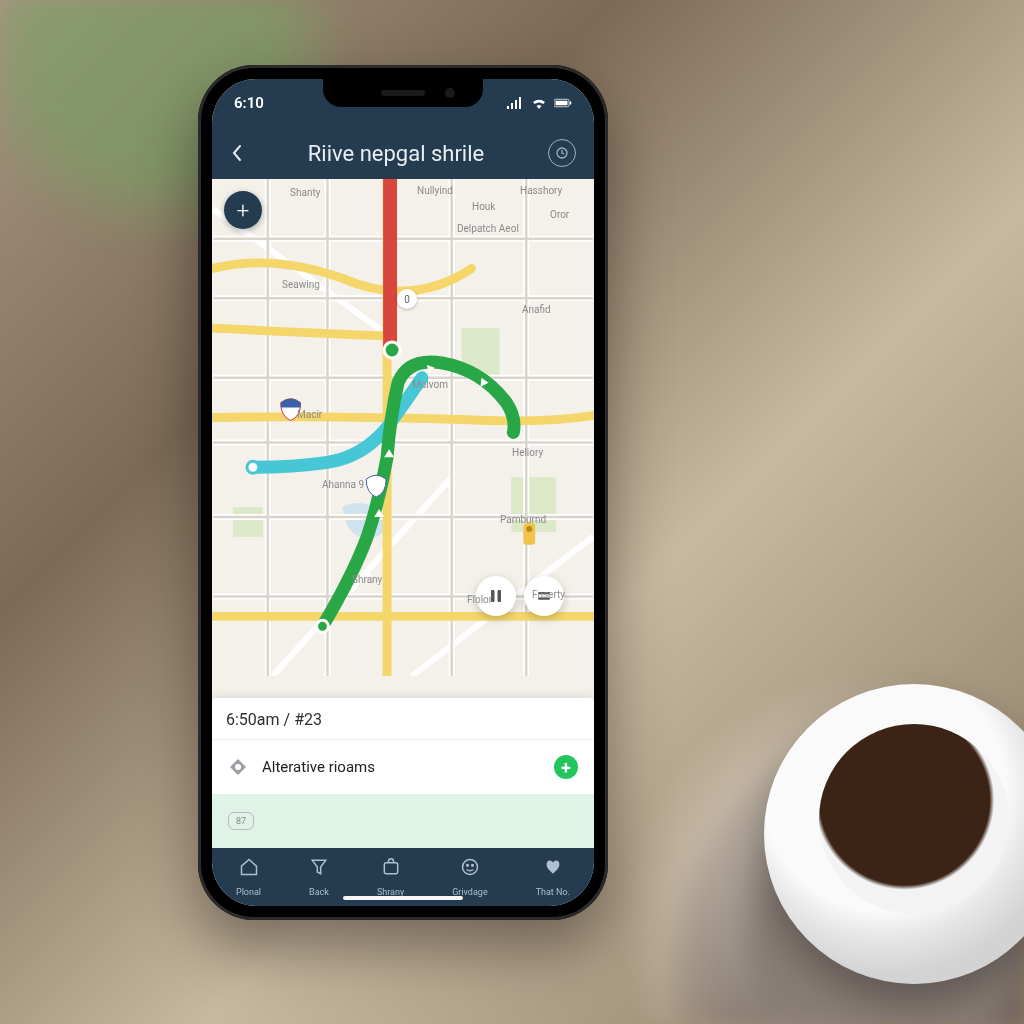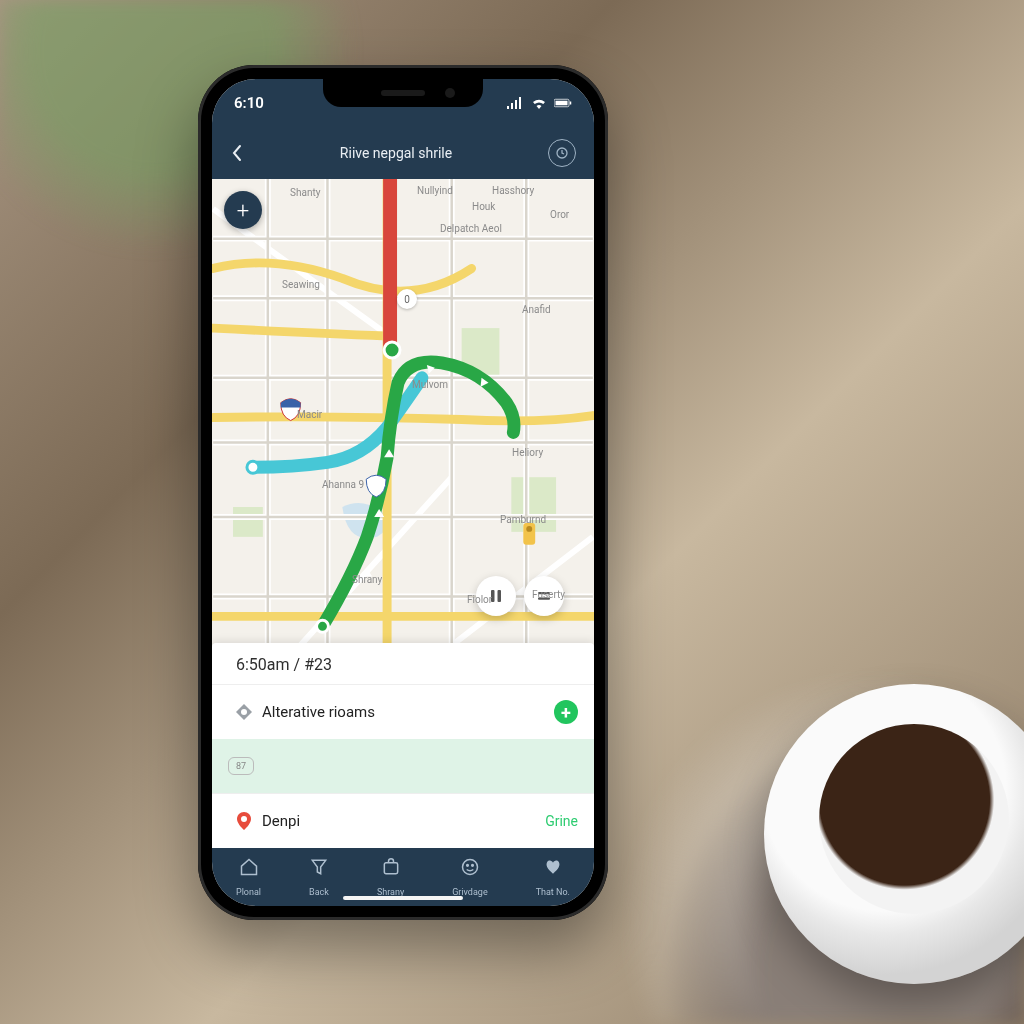--- a/index.html
+++ b/index.html
@@ -20,45 +20,45 @@
 .notch::after{content:"";position:absolute;right:28px;top:9px;width:10px;height:10px;border-radius:50%;background:#1a1a1a;}
 .notch::before{content:"";position:absolute;left:50%;top:11px;transform:translateX(-50%);width:44px;height:6px;border-radius:3px;background:#1a1a1a;}
 
 
 .statusbar{position:absolute;top:0;left:0;right:0;height:48px;background:#243b50;color:#fff;display:flex;align-items:center;justify-content:space-between;padding:0 22px;z-index:15;font-size:15px;font-weight:600;}
 .statusbar .right{display:flex;align-items:center;gap:6px;}
 .statusbar svg{width:18px;height:12px;fill:#fff;}
 
 
 .header{position:absolute;top:48px;left:0;right:0;height:52px;background:#243b50;color:#e9eef3;display:flex;align-items:center;justify-content:space-between;padding:0 18px;z-index:14;}
-.header .title{font-size:14px;font-weight:400;}
+.header .title{font-size:22px;font-weight:400;}
 .header .iconbtn{display:flex;align-items:center;justify-content:center;}
 .header .ring{width:28px;height:28px;border:1.5px solid #9fb3c4;border-radius:50%;display:flex;align-items:center;justify-content:center;color:#9fb3c4;font-size:14px;}
 
 
 .map{position:absolute;top:100px;left:0;right:0;bottom:230px;background:#f4f1eb;}
 .map svg.base{position:absolute;inset:0;width:100%;height:100%;}
 .map .place{position:absolute;font-size:10px;color:#8b8b8b;white-space:nowrap;}
 .map .pill{position:absolute;width:20px;height:20px;border-radius:50%;background:#fff;box-shadow:0 1px 3px rgba(0,0,0,.25);display:flex;align-items:center;justify-content:center;font-size:10px;color:#666;}
 
 .fab{position:absolute;width:38px;height:38px;border-radius:50%;background:#243b50;color:#fff;display:flex;align-items:center;justify-content:center;font-size:22px;font-weight:300;box-shadow:0 2px 6px rgba(0,0,0,.3);}
 .fab.plus{top:12px;left:12px;}
 
 .ctrl{position:absolute;width:40px;height:40px;border-radius:50%;background:#fff;box-shadow:0 3px 10px rgba(0,0,0,.2);display:flex;align-items:center;justify-content:center;color:#444;}
 .ctrl.a{right:78px;bottom:60px;}
 .ctrl.b{right:30px;bottom:60px;}
 
 
 .sheet{position:absolute;left:0;right:0;bottom:58px;background:#fff;z-index:12;border-top-left-radius:4px;border-top-right-radius:4px;box-shadow:0 -2px 8px rgba(0,0,0,.1);}
-.sheet .time{padding:12px 24px 10px;font-size:16px;color:#2f2f2f;font-weight:400;}
+.sheet .time{padding:12px 14px 10px;font-size:16px;color:#2f2f2f;font-weight:400;}
 .row{display:flex;align-items:center;padding:14px 16px;gap:8px;font-size:15px;}
 .row.alt{background:#fff;border-top:1px solid #eee;}
 .row.nomh{background:#dff3e7;}
 .row.denpi{background:#fff;border-top:1px solid #eee;}
-.row .lead{width:26px;height:26px;display:flex;align-items:center;justify-content:flex-end;}
+.row .lead{width:26px;height:26px;display:flex;align-items:center;justify-content:flex-start;}
 .row .lbl{flex:1;color:#222;}
 .row .trail{color:#2ecc71;font-size:14px;}
 .addcircle{width:24px;height:24px;border-radius:50%;background:#22c55e;color:#fff;display:flex;align-items:center;justify-content:center;font-size:18px;font-weight:700;}
 .badge{min-width:26px;height:18px;border:1px solid #bbb;border-radius:6px;font-size:9px;color:#888;display:flex;align-items:center;justify-content:center;padding:0 3px;}
 .pin svg{width:20px;height:20px;}
 
 
 .navbar{position:absolute;left:0;right:0;bottom:0;height:58px;background:#243b50;display:flex;align-items:center;justify-content:space-around;z-index:13;}
 .navitem{display:flex;flex-direction:column;align-items:center;gap:10px;color:#aebfcf;font-size:9px;}
 .navitem svg{width:20px;height:20px;stroke:#aebfcf;fill:none;stroke-width:1.8;}
@@ -188,23 +188,23 @@
       </div>
       <div class="ctrl b">
         <svg width="16" height="16" viewBox="0 0 16 16">
             <rect x="2" y="4" width="12" height="2.3" rx="1" fill="#555"></rect>
             <rect x="2" y="9.5" width="12" height="2.3" rx="1" fill="#555"></rect>
           </svg>
       </div>
 
       <span class="place" style="top:8px;left:78px">Shanty</span>
       <span class="place" style="top:6px;left:205px">Nullyind</span>
-      <span class="place" style="top:6px;left:280px">Hasshory</span>
+      <span class="place" style="top:6px;left:308px">Hasshory</span>
       <span class="place" style="top:22px;left:260px">Houk</span>
-      <span class="place" style="top:44px;left:228px">Delpatch Aeol</span>
+      <span class="place" style="top:44px;left:245px">Delpatch Aeol</span>
       <span class="place" style="top:30px;left:338px">Oror</span>
       <span class="place" style="top:100px;left:70px">Seawing</span>
       <span class="place" style="top:230px;left:85px">Macir</span>
       <span class="place" style="top:200px;left:200px">Mulvom</span>
       <span class="place" style="top:125px;left:310px">Anafid</span>
       <span class="place" style="top:300px;left:110px">Ahanna 9</span>
       <span class="place" style="top:268px;left:300px">Heliory</span>
       <span class="place" style="top:335px;left:288px">Pamburnd</span>
       <span class="place" style="top:395px;left:140px">Shrany</span>
       <span class="place" style="top:415px;left:255px">Fiolor</span>
@@ -224,30 +224,20 @@
         <div class="lbl">Alterative rioams</div>
         <div class="addcircle">+</div>
       </div>
 
       <div class="row nomh">
         <div class="lead">
           <div class="badge">87</div>
         </div>
       </div>
 
-      <div class="row denpi">
-        <div class="lead pin">
-          <svg viewBox="0 0 20 20">
-              <path d="M10 1 C6 1 3 4 3 8 c0 5 7 11 7 11 s7 -6 7 -11 C17 4 14 1 10 1z" fill="#e74c3c"></path>
-              <circle cx="10" cy="8" r="3" fill="#fff"></circle>
-            </svg>
-        </div>
-        <div class="lbl">Denpi</div>
-        <div class="trail">Grine</div>
-      </div>
     </div>
 
     <div class="navbar">
       <div class="navitem">
         <svg viewBox="0 0 24 24">
             <path d="M3 11 L12 3 L21 11 V21 H3 Z"></path>
           </svg>
         <span>Plonal</span>
       </div>
       <div class="navitem">

